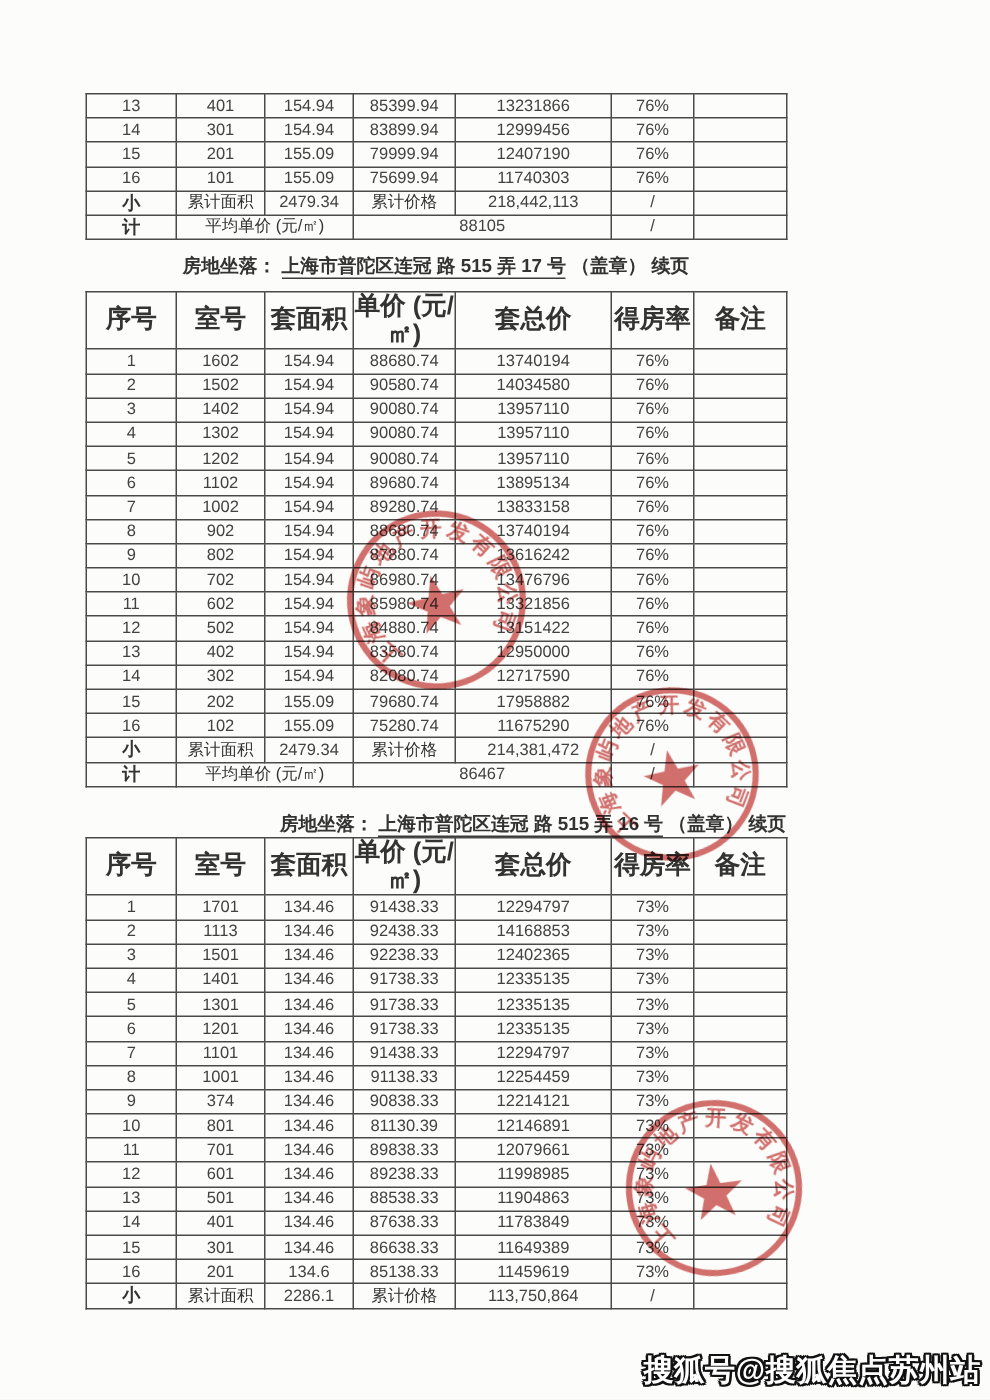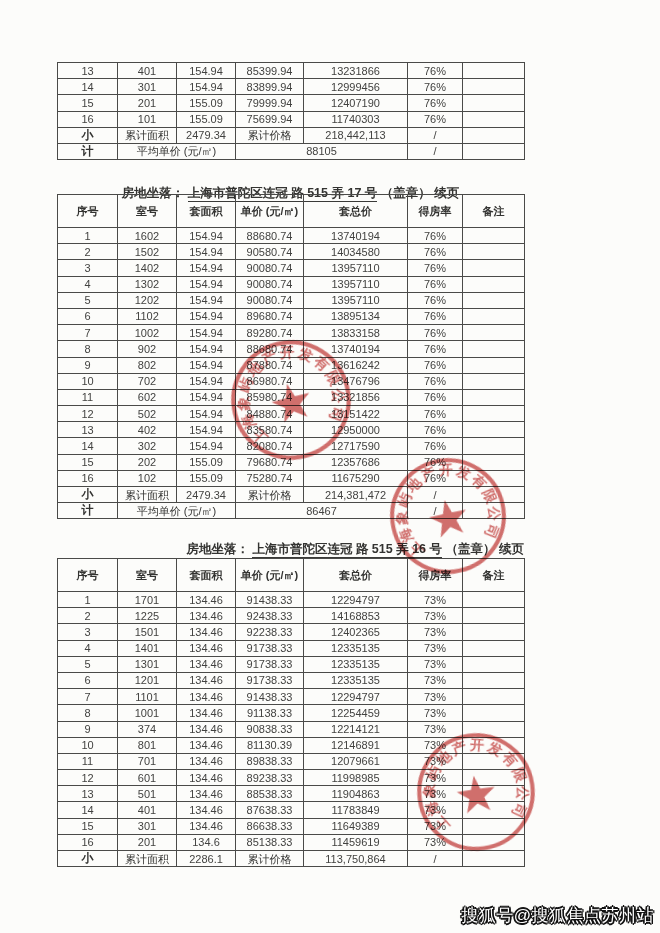--- a/index.html
+++ b/index.html
@@ -22,42 +22,42 @@
   .doc-table col.c4{width:104px}
   .doc-table col.c5{width:55px}
   .doc-table col.c6{width:62px}
   .doc-table td,.doc-table th{
     border:1px solid #4a4a48;text-align:center;vertical-align:middle;
     font-size:11px;line-height:1.1;color:#424240;
     padding:0;height:15.2px;overflow:hidden;white-space:nowrap;
   }
   .doc-table{border:1.5px solid #3c3c3a;}
   .doc-table thead th{
-    font-weight:bold;font-size:11px;color:#333331;height:32px;
+    font-weight:bold;font-size:17px;color:#333331;height:32px;
     white-space:normal;
   }
   .doc-table .sum-label{font-weight:bold;font-size:12px;color:#333331;}
   .doc-table .sum-bold{font-weight:normal;color:#333331;}
   .abs{position:absolute;}
   
   .tbl-title{
     position:absolute;left:57px;width:467px;text-align:center;
     font-size:12.5px;font-weight:bold;color:#333331;white-space:nowrap;
   }
   .tbl-title .addr{border-bottom:1.5px solid #3a3a38;padding-bottom:1px;}
   
   .stamp{
     position:absolute;mix-blend-mode:multiply;opacity:.82;
     filter:blur(.3px);pointer-events:none;
   }
   .stamp text{font-family:"Liberation Sans","DejaVu Sans",sans-serif;font-weight:bold;}
   
   .watermark{
     position:absolute;right:6px;bottom:6px;z-index:9;
-    font-size:17px;font-weight:normal;letter-spacing:.5px;color:#fff;
+    font-size:20px;font-weight:bold;letter-spacing:.5px;color:#fff;
     text-shadow:-1.4px -1.4px 0 #111,1.4px -1.4px 0 #111,-1.4px 1.4px 0 #111,
                  1.4px 1.4px 0 #111,0 -1.6px 0 #111,0 1.6px 0 #111,
                 -1.6px 0 0 #111,1.6px 0 0 #111;
     white-space:nowrap;
   }
 </style>
 </head>
 <body>
 
 <div class="page">
@@ -123,21 +123,21 @@
       <tr>
         <td class="sum-label">计</td>
         <td class="sum-bold" colspan="2">平均单价 (元/㎡)</td>
         <td colspan="2">88105</td>
         <td>/</td>
         <td></td>
       </tr>
     </tbody>
   </table>
 
-  <div class="tbl-title" style="top:185px;text-align:center;">
+  <div class="tbl-title" style="top:169px;text-align:center;">
     <span>房地坐落：</span>
     <span class="addr">上海市普陀区连冠 路 515 弄  17 号</span>
     <span>（盖章） 续页</span>
   </div>
 
   <table class="doc-table abs" style="left:57px;top:194px;">
     <colgroup>
         <col class="c0">
         <col class="c1">
         <col class="c2">
@@ -282,21 +282,21 @@
           <td>82080.74</td>
           <td>12717590</td>
           <td>76%</td>
           <td></td>
         </tr>
         <tr>
           <td>15</td>
           <td>202</td>
           <td>155.09</td>
           <td>79680.74</td>
-          <td>12357686</td>
+          <td>17958882</td>
           <td>76%</td>
           <td></td>
         </tr>
         <tr>
           <td>16</td>
           <td>102</td>
           <td>155.09</td>
           <td>75280.74</td>
           <td>11675290</td>
           <td>76%</td>
@@ -355,21 +355,21 @@
           <td>1</td>
           <td>1701</td>
           <td>134.46</td>
           <td>91438.33</td>
           <td>12294797</td>
           <td>73%</td>
           <td></td>
         </tr>
         <tr>
           <td>2</td>
-          <td>1225</td>
+          <td>1113</td>
           <td>134.46</td>
           <td>92438.33</td>
           <td>14168853</td>
           <td>73%</td>
           <td></td>
         </tr>
         <tr>
           <td>3</td>
           <td>1501</td>
           <td>134.46</td>

